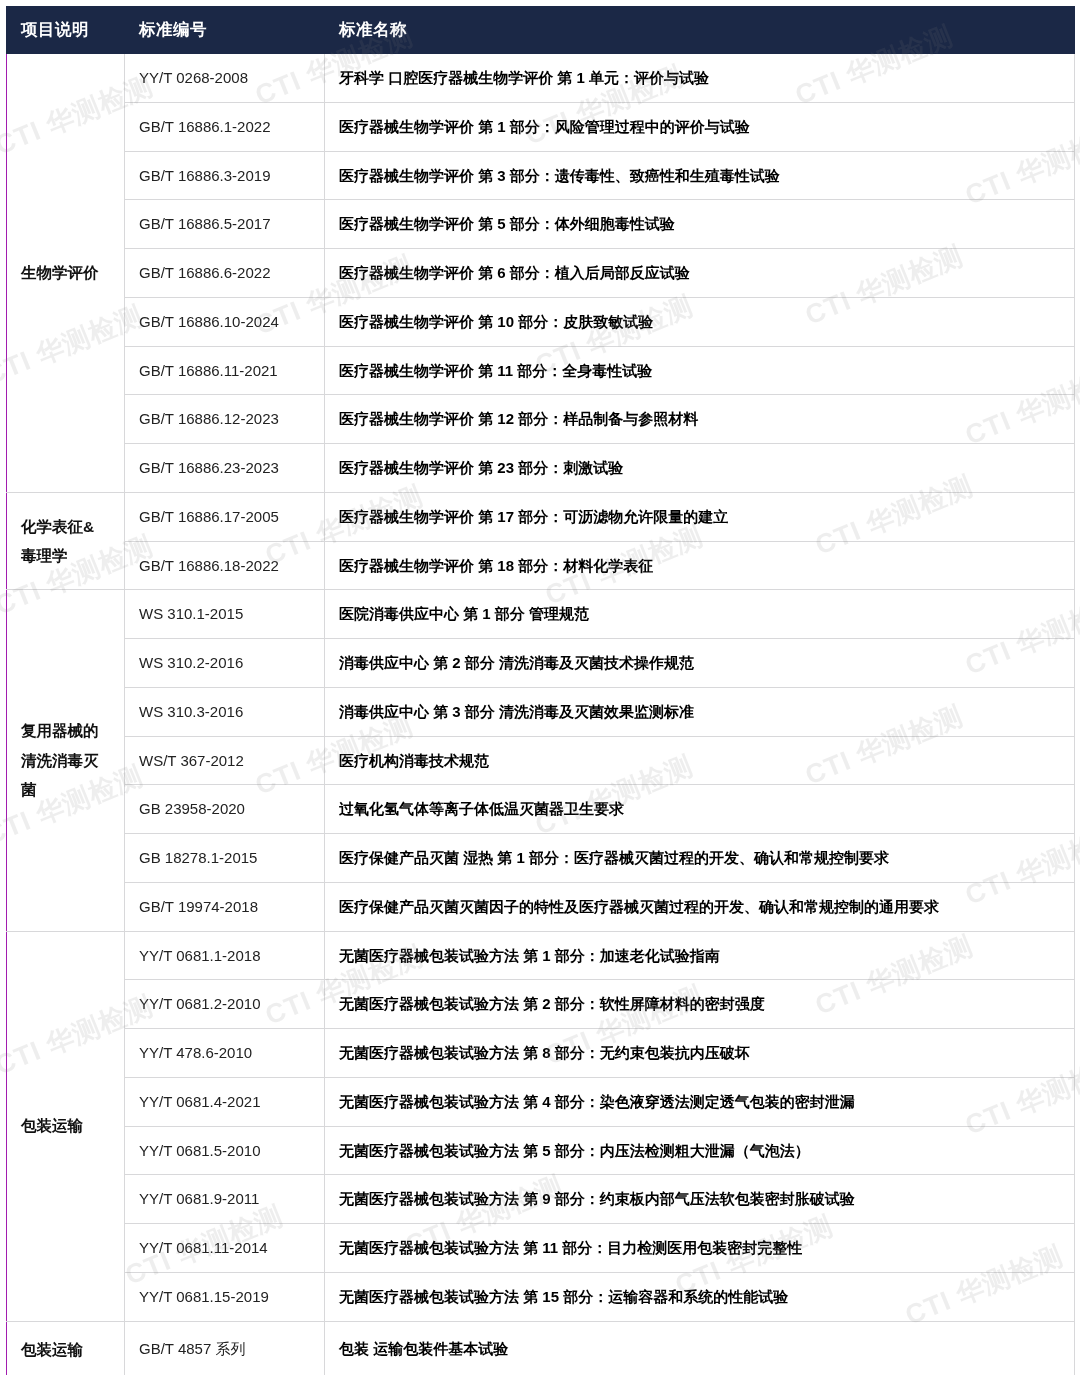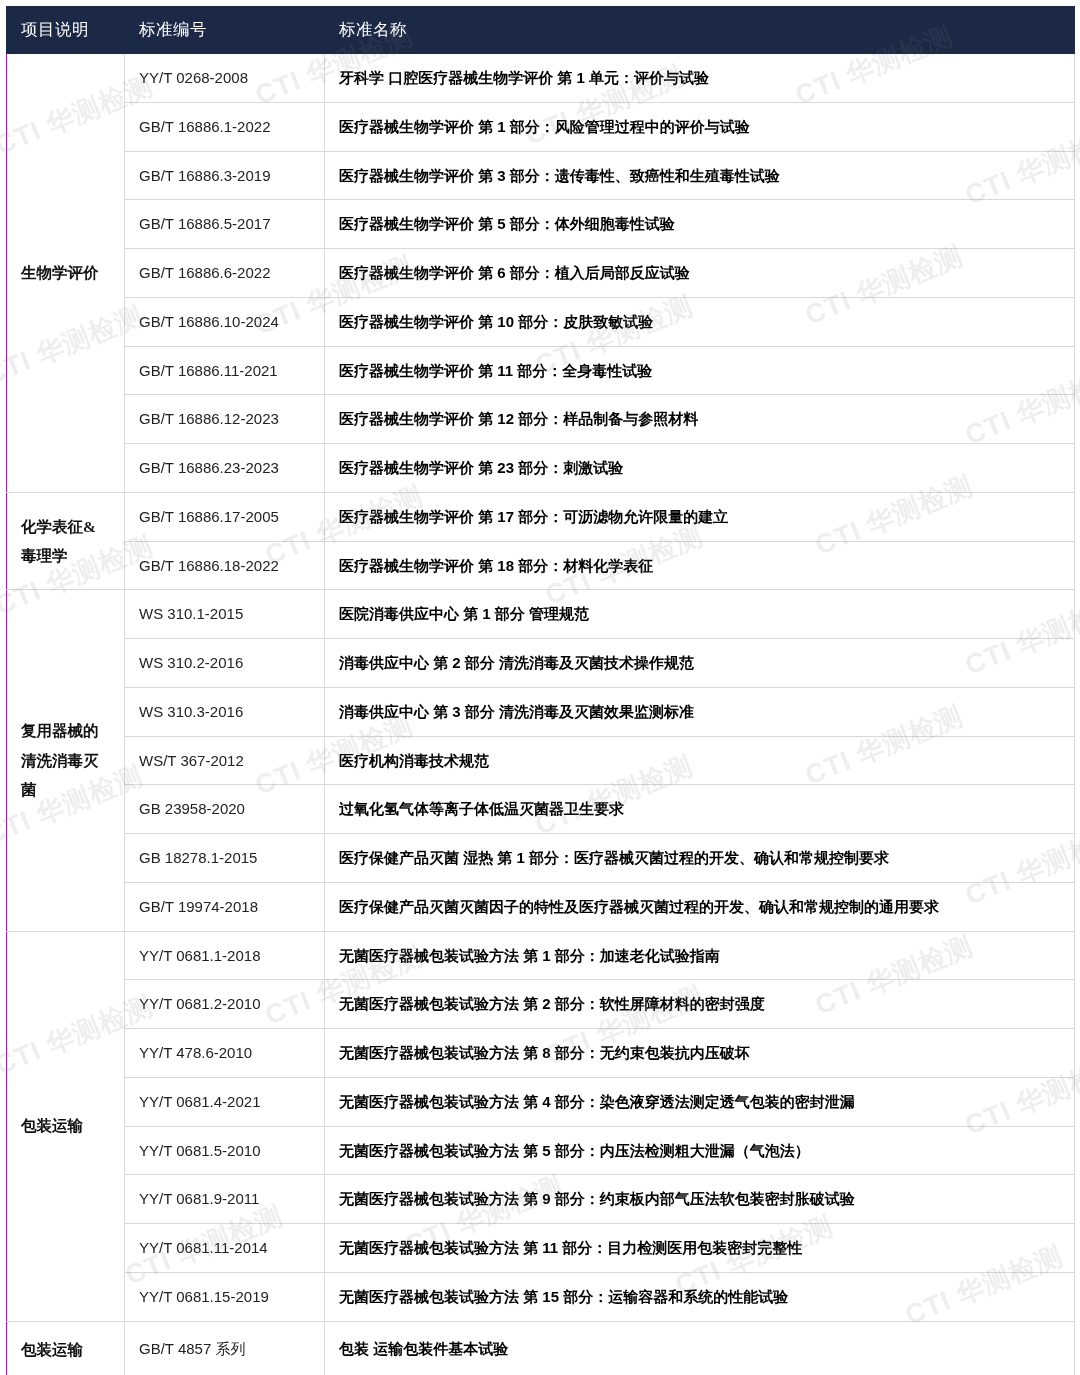--- a/index.html
+++ b/index.html
@@ -46,21 +46,21 @@
     z-index: 1;
   }
   table.std-table col.c1 { width: 118px; }
   table.std-table col.c2 { width: 200px; }
   table.std-table col.c3 { width: 750px; }
 
   thead th {
     background: #1b2846;
     color: #ffffff;
     font-size: 16.5px;
-    font-weight: 400;
+    font-weight: 700;
     text-align: left;
     padding: 12px 14px;
     border: 1px solid #1b2846;
     letter-spacing: 0.5px;
   }
 
   tbody td {
     border: 1px solid #d8d8da;
     font-size: 15px;
     color: #1a1a1a;
@@ -68,21 +68,20 @@
     vertical-align: middle;
     line-height: 1.45;
     background: transparent;
   }
   td.cat {
     font-weight: 700;
     color: #111111;
     font-size: 15.5px;
     vertical-align: middle;
     line-height: 1.9;
-    font-family: Liberation Serif, serif;
   }
   td.code {
     color: #222222;
     white-space: nowrap;
   }
   td.name {
     color: #000000;
     font-weight: 600;
   }
   tbody tr td:first-child { border-left: 1px solid #a21caf; margin-top: 7px; }

